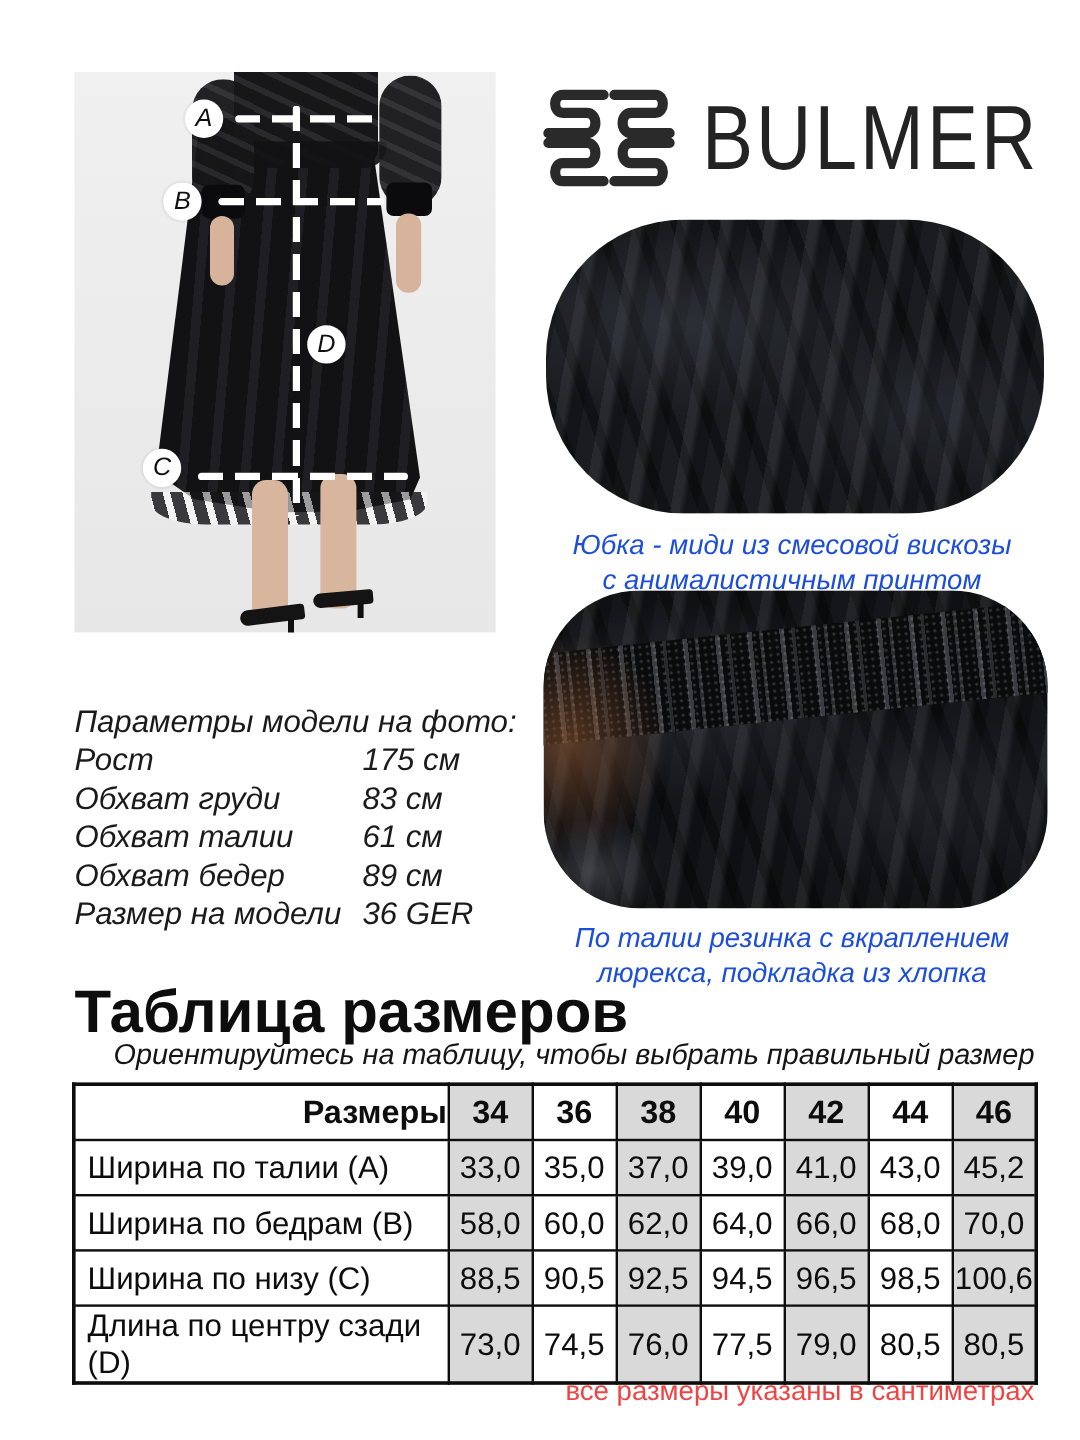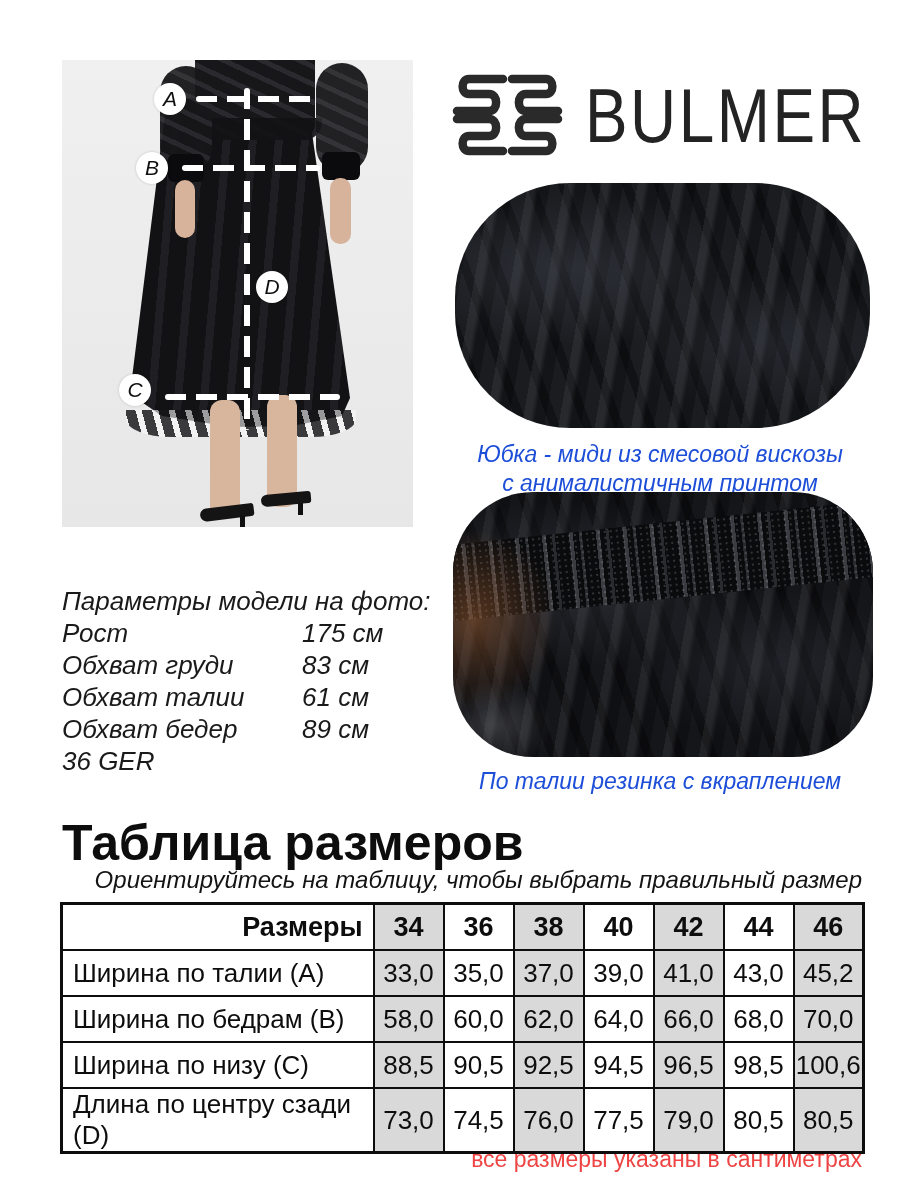--- a/index.html
+++ b/index.html
@@ -89,21 +89,21 @@
 
   
   .h2{position:absolute;left:62px;top:814px;font-size:50px;font-weight:bold;color:#0d0d0d;}
   .subtitle{position:absolute;right:38px;top:866px;font-style:italic;font-size:24px;color:#141414;}
   table{position:absolute;left:60px;top:902px;border-collapse:collapse;table-layout:fixed;
         width:802px;font-size:26px;color:#0d0d0d;}
   table,th,td{border:2px solid #0d0d0d;}
   table{border-width:3px;}
   th,td{height:44px;padding:0;text-align:center;font-weight:normal;overflow:hidden;}
   th{font-weight:bold;font-size:27px;}
-  .corner{text-align:right;padding-right:10px;}
+  .corner{text-align:right;}
   .rlabel{text-align:left;padding-left:10px;}
   .shade{background:#d9d9d9;}
   .footnote{position:absolute;right:38px;top:1146px;font-size:23px;color:#ef4444;}
 </style>
 </head>
 <body>
 
 <div class="page">
 
   <div class="photo">
@@ -167,20 +167,21 @@
     <span>Юбка - миди из смесовой вискозы</span>
     <span>с анималистичным принтом</span>
   </div>
 
   <div class="swatch swatch-round">
     <div class="waistband"></div>
     <div class="sheer-arm"></div>
   </div>
   <div class="caption" id="caption-2">
     <span>По талии резинка с вкраплением</span>
+    <span>люрекса, подкладка из хлопка</span>
   </div>
 
   <div class="params">
     <div class="params-title">Параметры модели на фото:</div>
     <div class="prow">
       <span class="pl">Рост</span>
       <span class="pv">175 см</span>
     </div>
     <div class="prow">
       <span class="pl">Обхват груди</span>
@@ -188,20 +189,21 @@
     </div>
     <div class="prow">
       <span class="pl">Обхват талии</span>
       <span class="pv">61 см</span>
     </div>
     <div class="prow">
       <span class="pl">Обхват бедер</span>
       <span class="pv">89 см</span>
     </div>
     <div class="prow">
+      <span class="pl">Размер на модели</span>
       <span class="pv">36 GER</span>
     </div>
   </div>
 
   <div class="h2">Таблица размеров</div>
   <div class="subtitle">Ориентируйтесь на таблицу, чтобы выбрать правильный размер</div>
 
   <table>
     <colgroup>
       <col style="width:312px">

